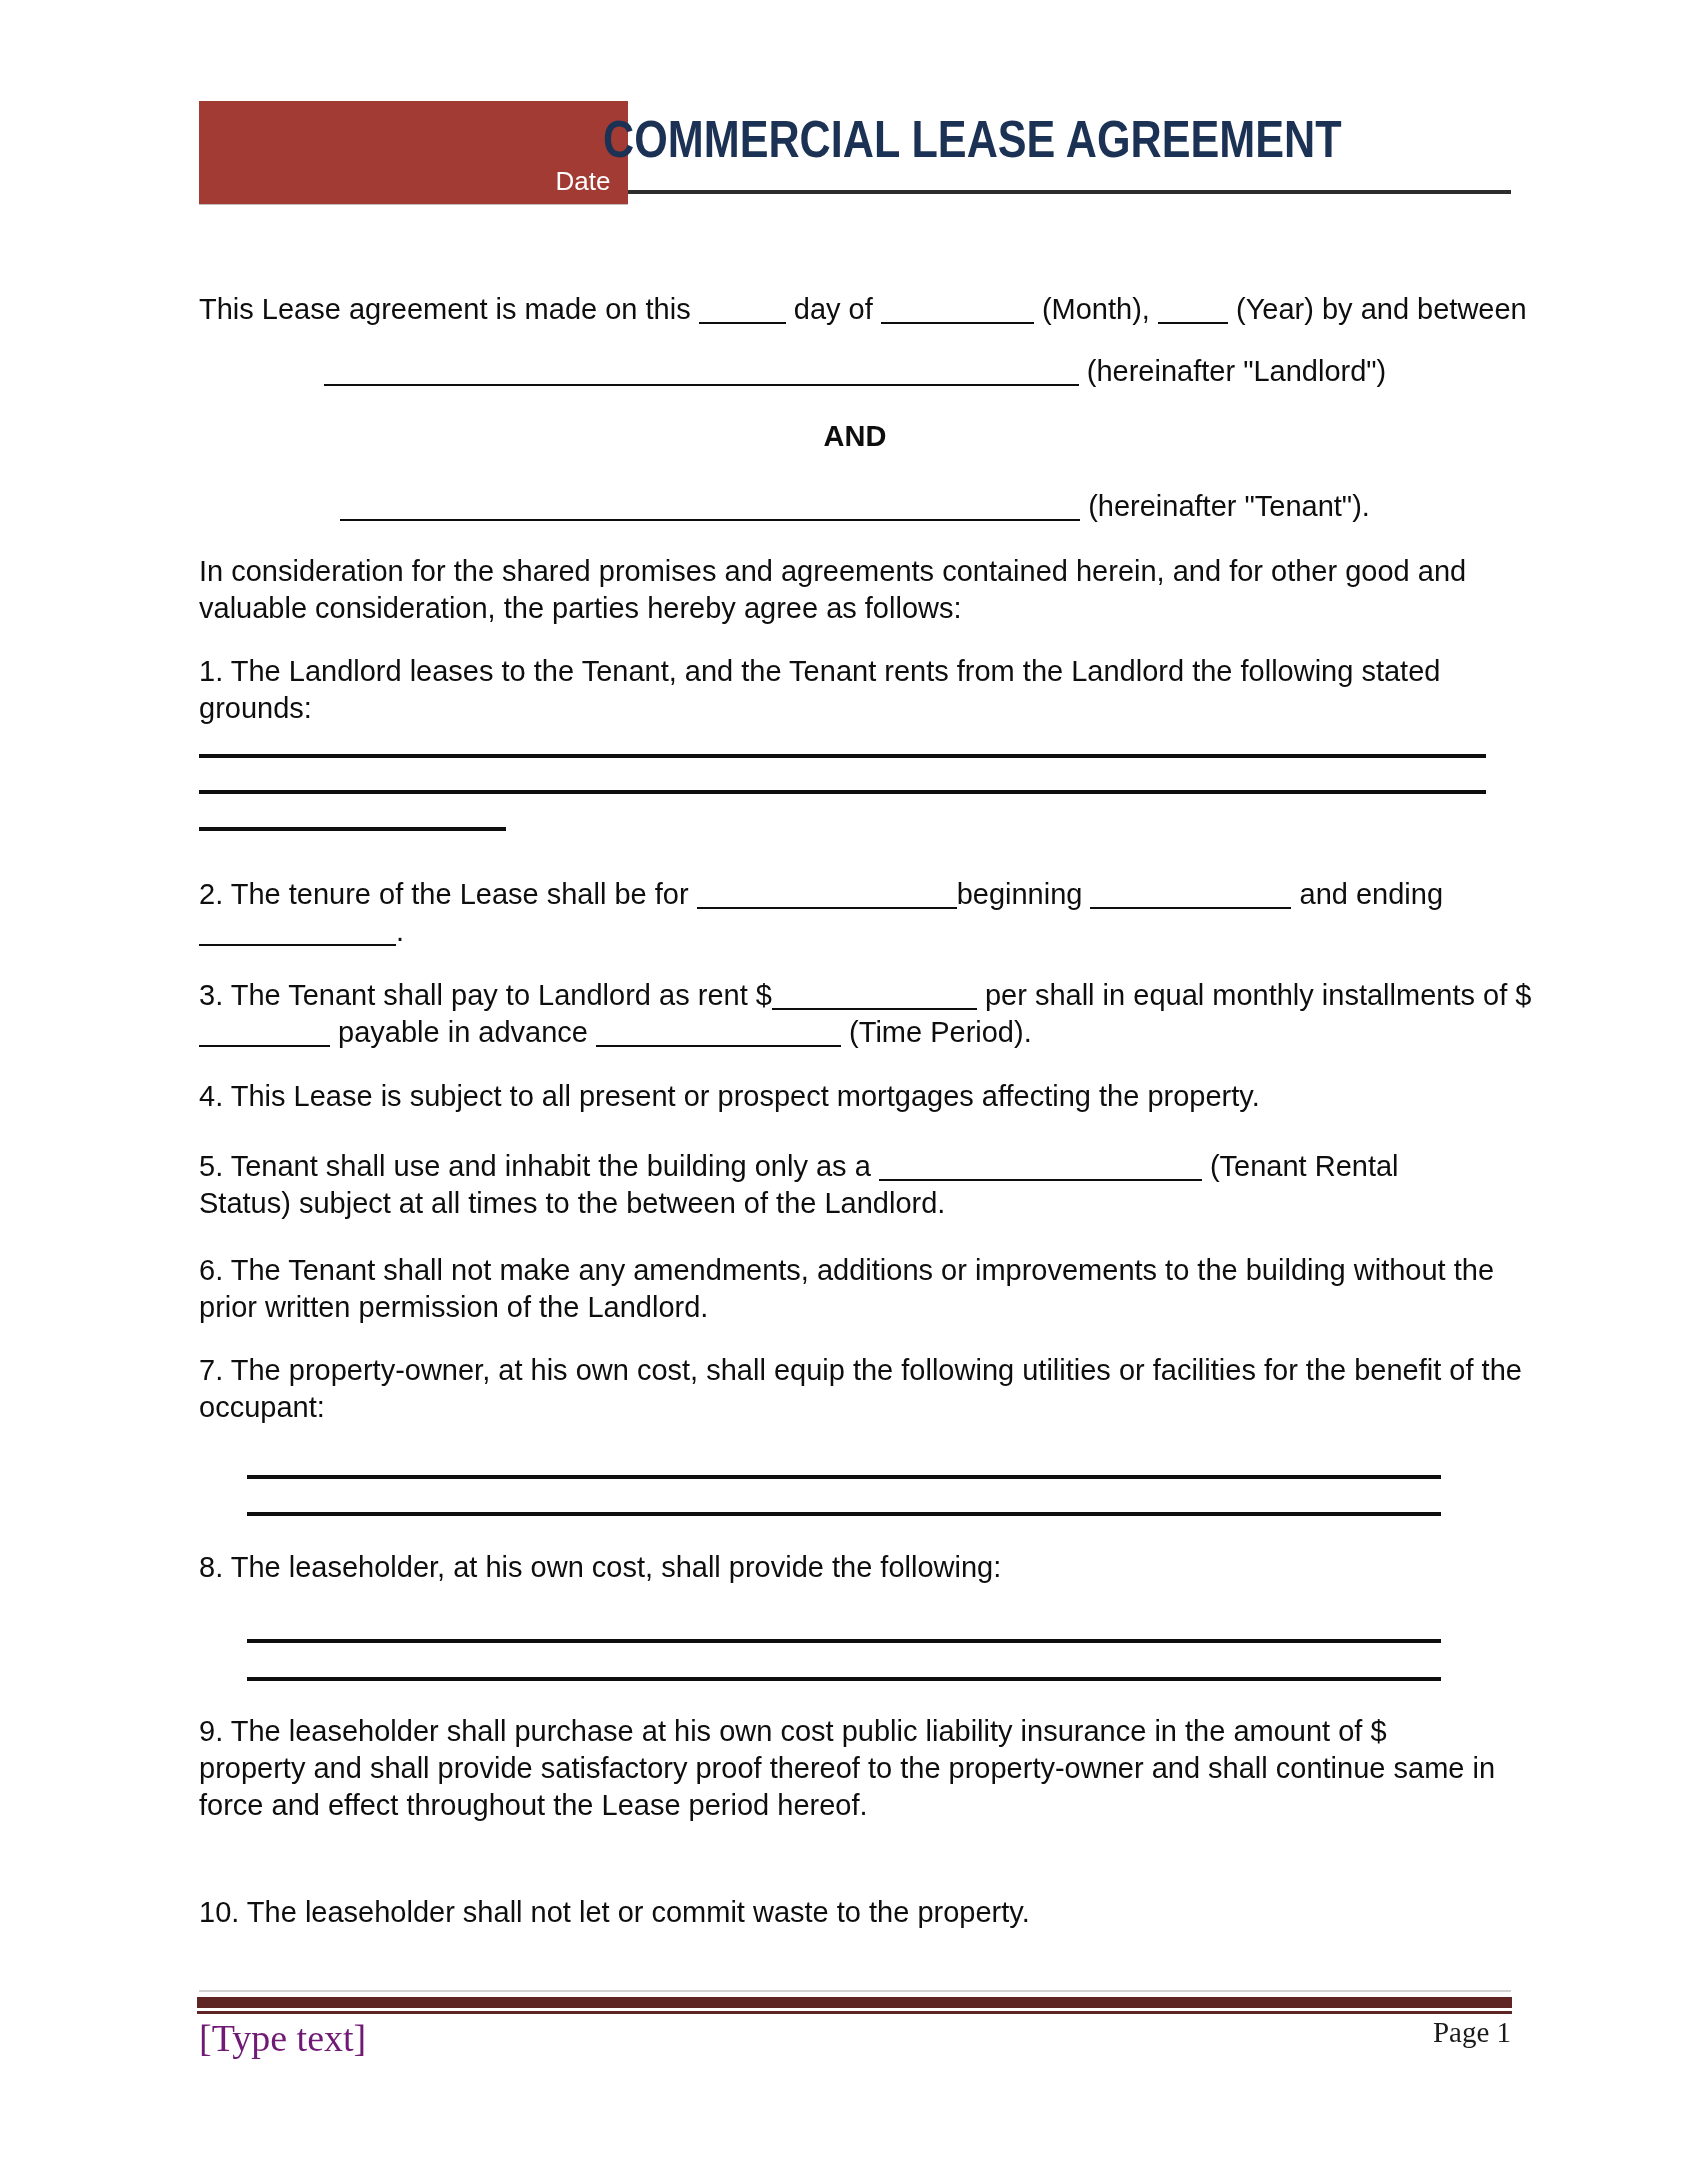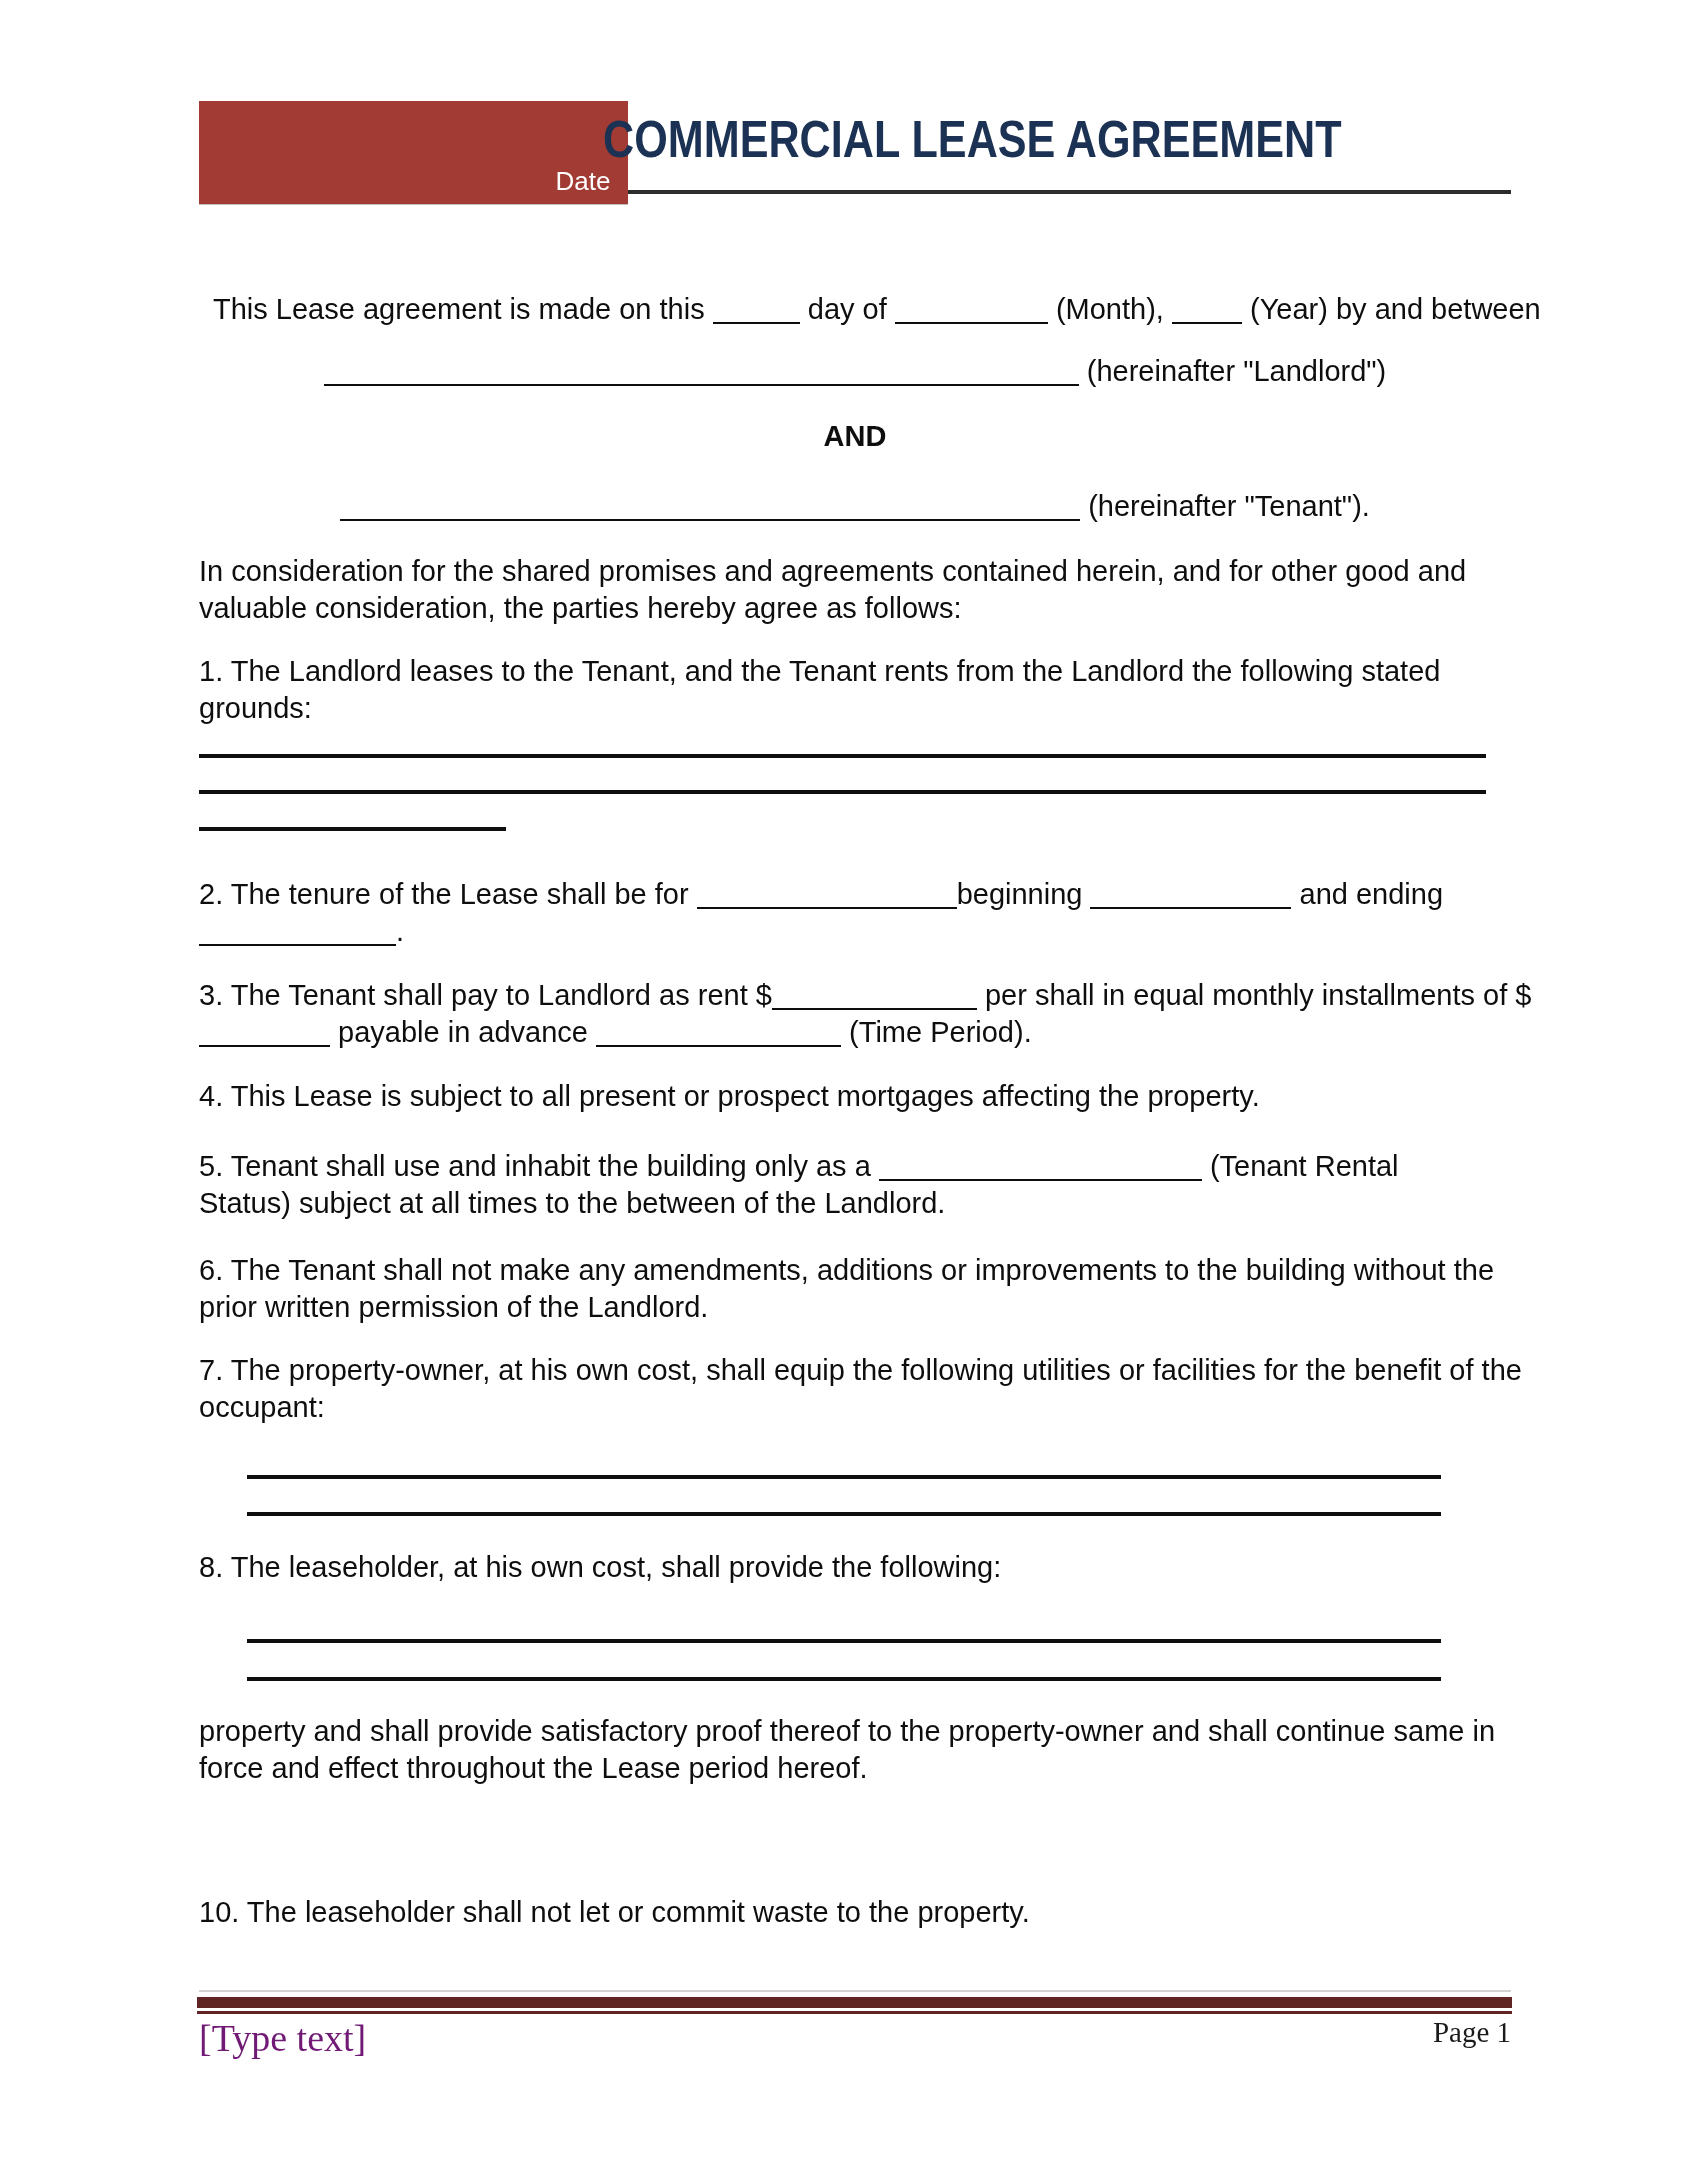--- a/index.html
+++ b/index.html
@@ -17,21 +17,21 @@
   
   .para{position:absolute;left:199px;width:1312px;font-size:29px;line-height:37px;}
   .para .line{white-space:nowrap;height:37px;}
   .para.center{text-align:center;}
   .para.bold{font-weight:bold;}
   .blank{display:inline-block;height:2.6px;background:#0e0e0e;vertical-align:-5.2px;}
   .bar{position:absolute;left:199px;height:4.4px;background:#0e0e0e;}
   .bar.indent{left:247px;}
 
   
-  #p-intro{top:291px;margin-left:14px;} #p-landlord{top:353px;} #p-and{top:418px;} #p-tenant{top:488px;}
+  #p-intro{top:291px;} #p-landlord{top:353px;} #p-and{top:418px;} #p-tenant{top:488px;}
   #p-consideration{top:553px;} #p-item1{top:653px;}
   #p-bar-g1{top:754px;} #p-bar-g2{top:790px;} #p-bar-g3{top:827px;}
   #p-item2{top:876px;} #p-item3{top:977px;} #p-item4{top:1078px;}
   #p-item5{top:1148px;} #p-item6{top:1252px;} #p-item7{top:1352px;}
   #p-bar-u1{top:1475px;} #p-bar-u2{top:1512px;}
   #p-item8{top:1549px;}
   #p-bar-p1{top:1639px;} #p-bar-p2{top:1677px;}
   #p-item9{top:1713px;} #p-item10{top:1894px;}
 
   
@@ -102,20 +102,21 @@
         <div class="line"><span>occupant:</span></div>
       </div>
       <div id="p-bar-u1" class="bar indent" style="width: 1194px;"></div>
       <div id="p-bar-u2" class="bar indent" style="width: 1194px;"></div>
       <div id="p-item8" class="para">
         <div class="line"><span>8. The leaseholder, at his own cost, shall provide the following:</span></div>
       </div>
       <div id="p-bar-p1" class="bar indent" style="width: 1194px;"></div>
       <div id="p-bar-p2" class="bar indent" style="width: 1194px;"></div>
       <div id="p-item9" class="para">
+        <div class="line"><span>9. The leaseholder shall purchase at his own cost public liability insurance in the amount of $</span></div>
         <div class="line"><span>property and shall provide satisfactory proof thereof to the property-owner and shall continue same in</span></div>
         <div class="line"><span>force and effect throughout the Lease period hereof.</span></div>
       </div>
       <div id="p-item10" class="para">
         <div class="line"><span>10. The leaseholder shall not let or commit waste to the property.</span></div>
       </div>
     </div>
 
   <div class="footer-gray"></div>
   <div class="footer-bar"></div>

